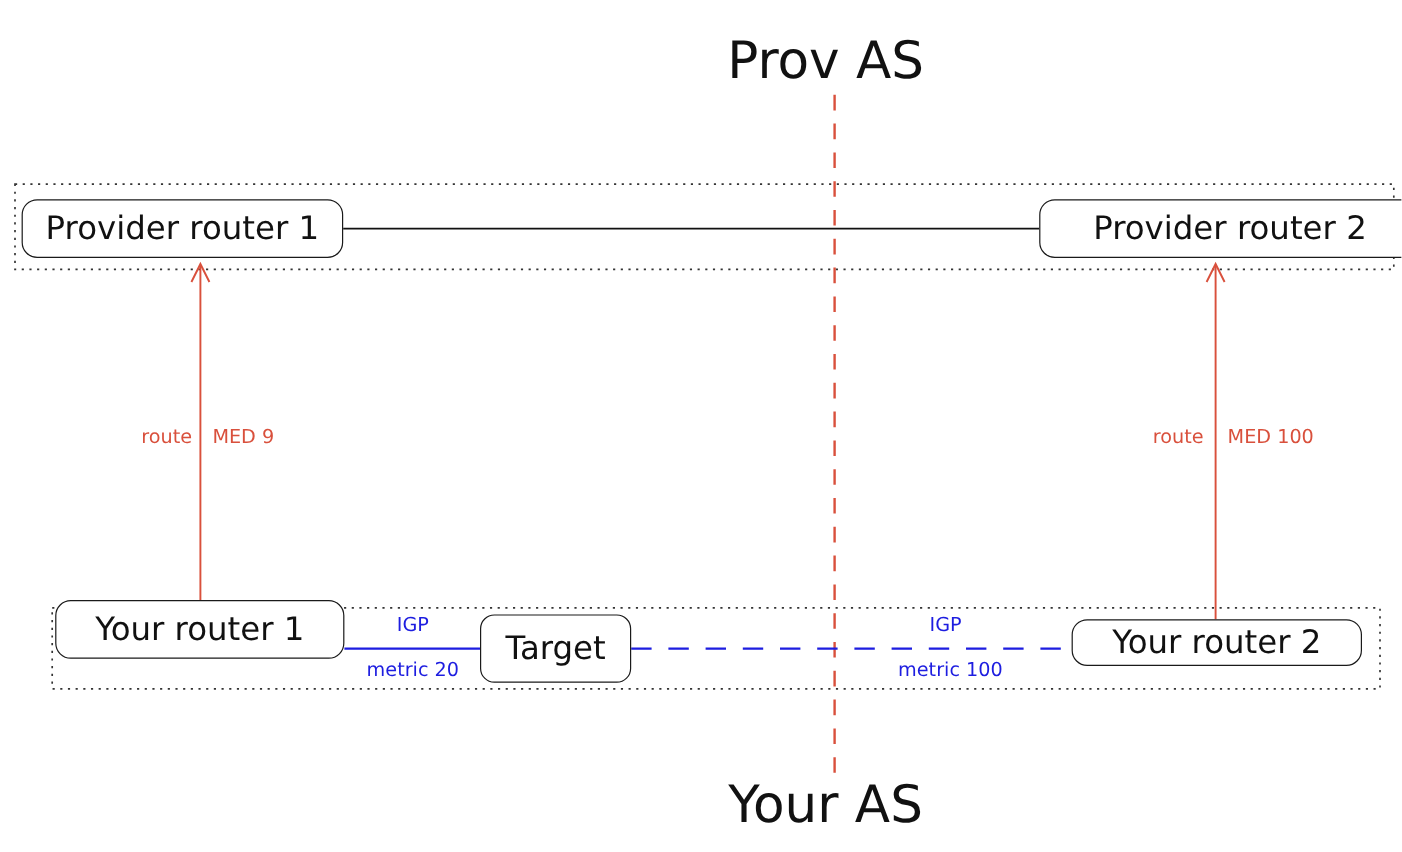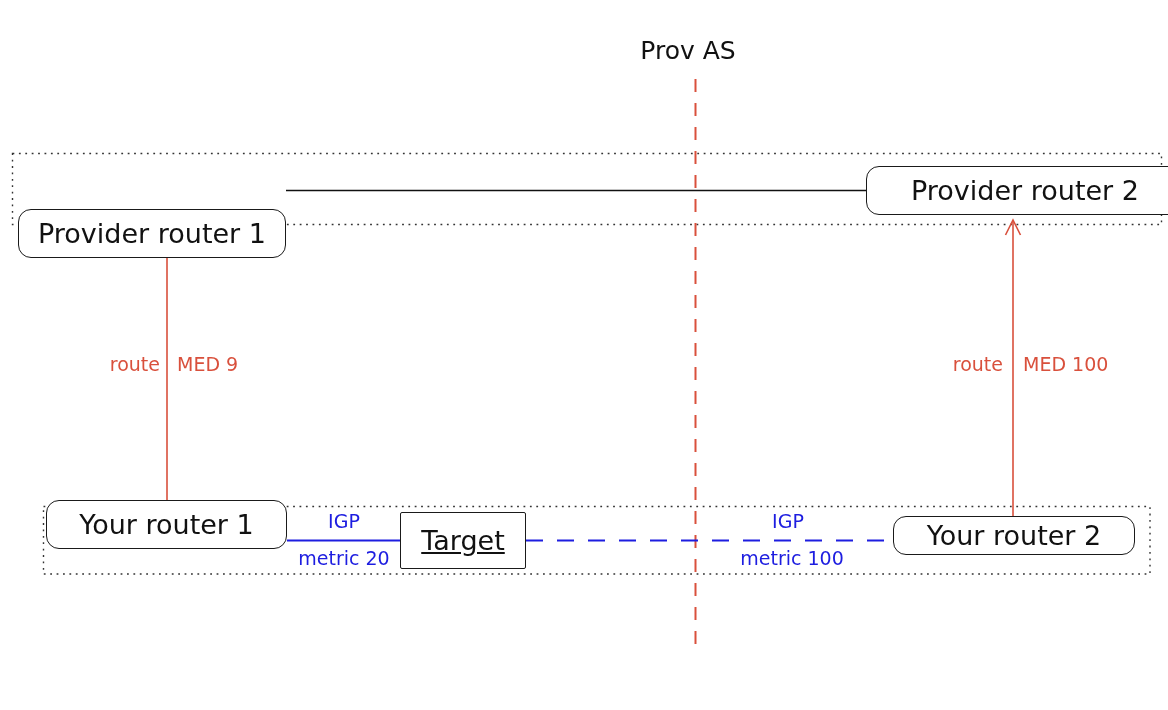--- a/index.html
+++ b/index.html
@@ -64,32 +64,32 @@
     align-items:center;
     justify-content:center;
     background:#ffffff;
     border:1.7px solid #1a1a1a;
     font-size:27px;
     line-height:1;
     white-space:nowrap;
     color:var(--ink);
   }
   .node.rounded{border-radius:13px;}
-  .node.square{border-radius:2px;text-decoration:underline;}
+  .node.square{border-radius:12px;}
   .as-title{
     position:absolute;
-    font-size:25px;
+    font-size:43px;
     line-height:38px;
     color:var(--ink);
     transform:translateX(-50%);
     white-space:nowrap;
   }
   .small-label{
     position:absolute;
-    font-size:19px;
+    font-size:16px;
     line-height:24px;
     white-space:nowrap;
   }
   .red-label{color:var(--red);}
   .blue-label{color:var(--blue);transform:translateX(-50%);}
   .align-right{text-align:right;}
 </style>
 </head>
 <body>
 
@@ -111,22 +111,23 @@
     <g>
       <line class="route-arrow" x1="1013" y1="516" x2="1013" y2="221"></line>
       <path class="route-arrow" d="M 1005.5 235 Q 1010 226 1013 220 Q 1016 226 1020.5 235"></path>
     </g>
 
     <line class="igp-solid" x1="287" y1="540.5" x2="400" y2="540.5"></line>
     <line class="igp-dashed" x1="526" y1="540.5" x2="894" y2="540.5"></line>
   </svg>
 
   <div class="as-title" style="left:688px;top:32px;">Prov AS</div>
+  <div class="as-title" style="left:688px;top:652px;">Your AS</div>
 
-  <div class="node rounded" style="left:18px;top:166px;width:268px;height:49px;margin-top:43px;">
+  <div class="node rounded" style="left:18px;top:166px;width:268px;height:49px;">
     <span>Provider router 1</span>
   </div>
   <div class="node rounded" style="left:866px;top:166px;width:318px;height:49px;">
     <span>Provider router 2</span>
   </div>
 
   <div class="node rounded" style="left:46px;top:500px;width:241px;height:49px;">
     <span>Your router 1</span>
   </div>
   <div class="node square" style="left:400px;top:512px;width:126px;height:57px;">

